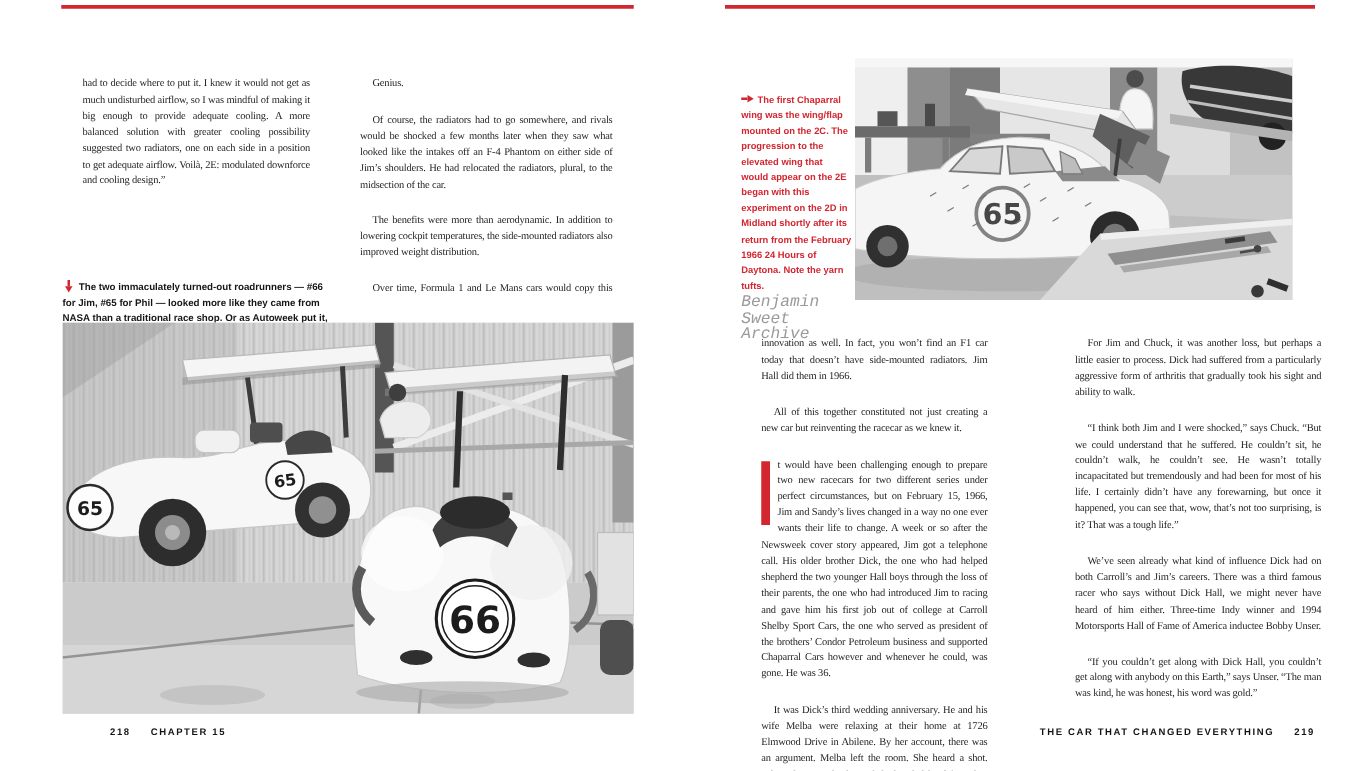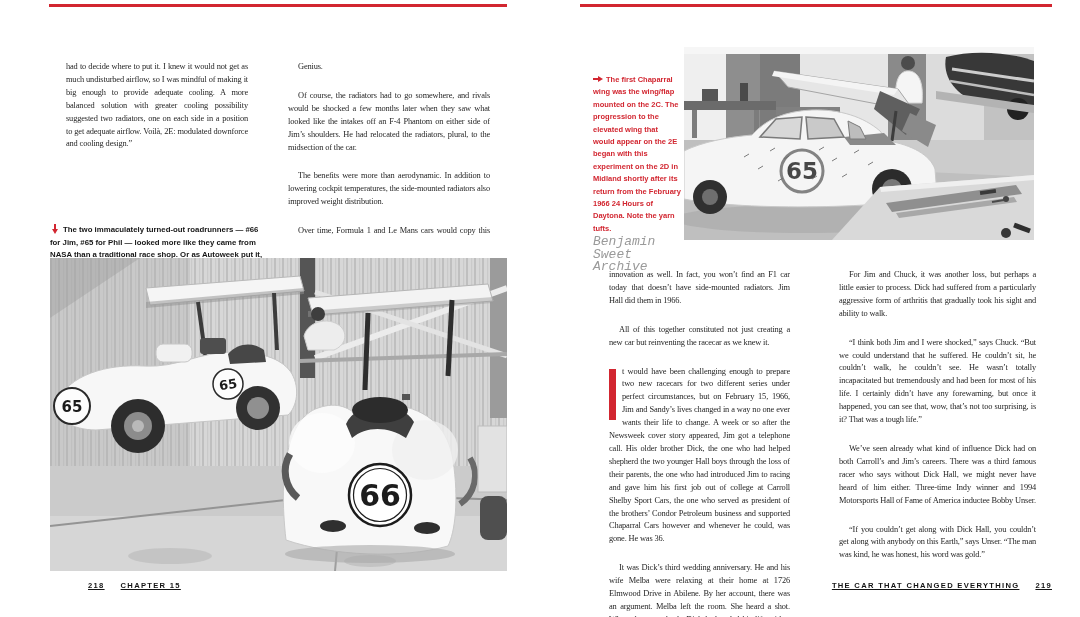--- a/index.html
+++ b/index.html
@@ -47,21 +47,21 @@
   
   .arr{display:inline-block;width:10px;height:8px;position:relative;vertical-align:-1px;margin-right:3px;}
   .arr::before{content:"";position:absolute;left:0;top:3.2px;width:5px;height:1.8px;background:var(--red);}
   .arr::after{content:"";position:absolute;right:0;top:0.8px;
     border-left:5.5px solid var(--red);border-top:3.3px solid transparent;border-bottom:3.3px solid transparent;}
   .arr.down{transform:rotate(90deg);}
 
   
   .folio{
     font-family:"Liberation Sans", sans-serif;font-weight:bold;
-    font-size:7.6px;letter-spacing:1.3px;color:#141414;white-space:nowrap;text-decoration:underline;
+    font-size:7.6px;letter-spacing:1.3px;color:#141414;white-space:nowrap;
   }
   .folio .gap{display:inline-block;width:16px;}
 
   
   .photo{position:absolute;overflow:hidden;background:#e6e6e6;}
   .photo svg{display:block;}
   text.num{font-family:"DejaVu Sans", sans-serif;font-weight:bold;fill:#1c1c1c;text-anchor:middle;}
 </style>
 </head>
 <body>
@@ -232,21 +232,21 @@
   </svg>
 </div>
 
 <div class="abs bodytext" style="left:593px;top:253px;width:213px;">
   <p class="first">innovation as well. In fact, you won’t find an F1 car today that doesn’t have side-mounted radiators. Jim Hall did them in 1966.</p>
   <p>All of this together constituted not just creating a new car but reinventing the racecar as we knew it.</p>
   <p class="dc"><span class="dropcap">I</span><span>t would have been challenging enough to prepare two new racecars for two different series under perfect circumstances, but on February 15, 1966, Jim and Sandy’s lives changed in a way no one ever wants their life to change. A week or so after the Newsweek cover story appeared, Jim got a telephone call. His older brother Dick, the one who had helped shepherd the two younger Hall boys through the loss of their parents, the one who had introduced Jim to racing and gave him his first job out of college at Carroll Shelby Sport Cars, the one who served as president of the brothers’ Condor Petroleum business and supported Chaparral Cars however and whenever he could, was gone. He was 36.</span></p>
   <p>It was Dick’s third wedding anniversary. He and his wife Melba were relaxing at their home at 1726 Elmwood Drive in Abilene. By her account, there was an argument. Melba left the room. She heard a shot. When she came back, Dick had ended his life with a Western-style .32 Colt.</p>
 </div>
 
-<div class="abs bodytext" style="left:823px;top:253px;width:229px;">
+<div class="abs bodytext" style="left:844px;top:253px;width:229px;">
   <p>For Jim and Chuck, it was another loss, but perhaps a little easier to process. Dick had suffered from a particularly aggressive form of arthritis that gradually took his sight and ability to walk.</p>
   <p>“I think both Jim and I were shocked,” says Chuck. “But we could understand that he suffered. He couldn’t sit, he couldn’t walk, he couldn’t see. He wasn’t totally incapacitated but tremendously and had been for most of his life. I certainly didn’t have any forewarning, but once it happened, you can see that, wow, that’s not too surprising, is it? That was a tough life.”</p>
   <p>We’ve seen already what kind of influence Dick had on both Carroll’s and Jim’s careers. There was a third famous racer who says without Dick Hall, we might never have heard of him either. Three-time Indy winner and 1994 Motorsports Hall of Fame of America inductee Bobby Unser.</p>
   <p>“If you couldn’t get along with Dick Hall, you couldn’t get along with anybody on this Earth,” says Unser. “The man was kind, he was honest, his word was gold.”</p>
 </div>
 
 <div class="abs folio" style="right:28px;top:581px;text-align:right;">
   <span>THE CAR THAT CHANGED EVERYTHING</span><span class="gap"></span><span>219</span>
 </div>
 

